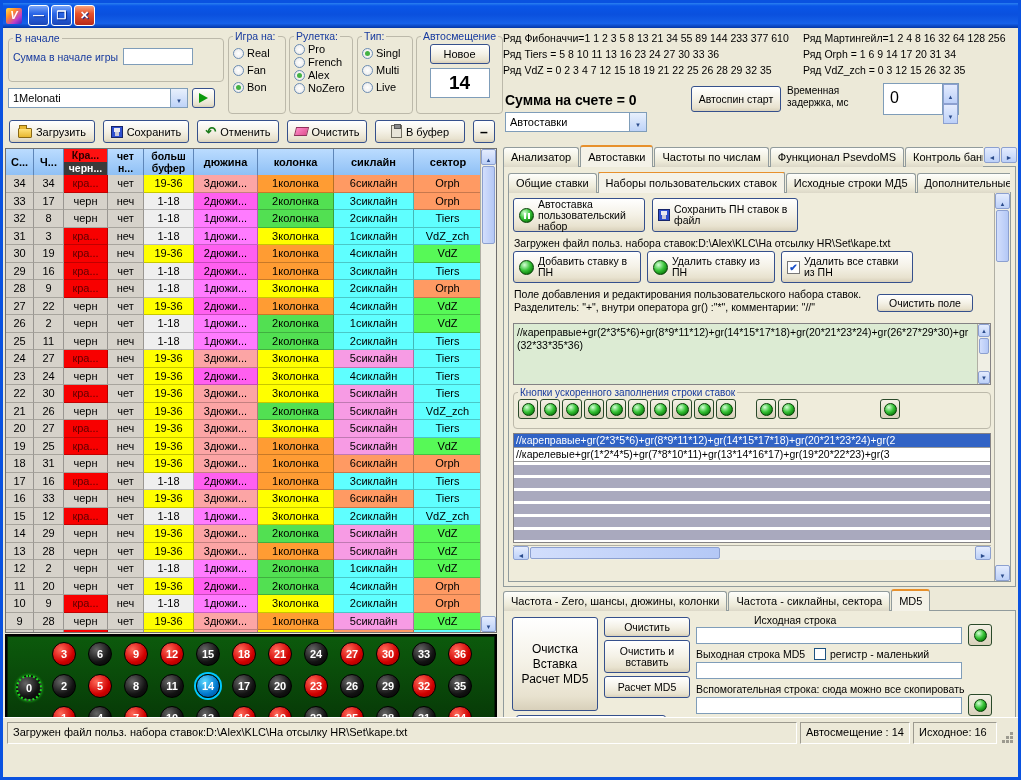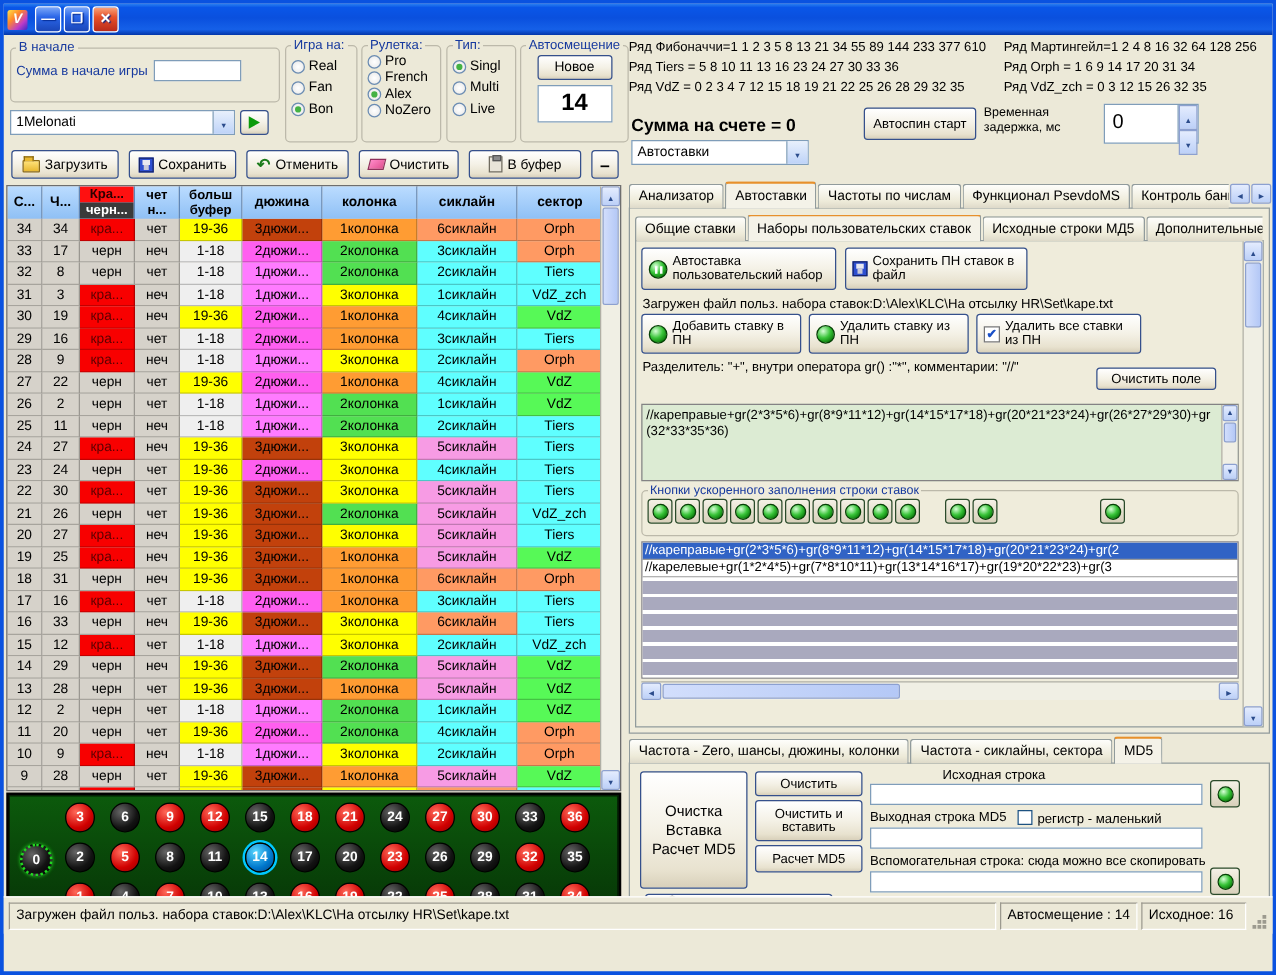--- a/index.html
+++ b/index.html
@@ -70,21 +70,21 @@
 .hcell{background:linear-gradient(#BBDCFF,#8FC0F5);font-size:11px;font-weight:bold;text-align:center;line-height:26px;border-right:1px solid #5E86B8;overflow:hidden;white-space:nowrap;height:26px}
 .hcell.two{display:flex;flex-direction:column;justify-content:center;line-height:12px;font-size:10.5px}
 .hc-color{display:flex;flex-direction:column;line-height:13px;font-size:10.5px}
 .hred{background:#FF1010;color:#2E0000;display:block;height:13px}
 .hblk{background:#3A3A3A;color:#FFF;display:block;height:13px}
 .hbody{overflow:hidden;height:459px}
 .trow{display:flex;height:17.5px}
 .tcell{font-size:11px;line-height:17px;text-align:center;overflow:hidden;white-space:nowrap;border-right:1px solid rgba(0,0,0,.28);border-bottom:1px solid rgba(0,0,0,.22)}
 .c-num{background:#D6D2CA}.c-red{background:#F80000;color:#5E0000}.c-blk{background:#D6D2CA}
 .c-par{background:#D6D2CA}.c-rng{background:#EFEFEF}.c-yel{background:#FFFF00}
-.c-doz1{background:#FF7BFF}.c-doz2{background:#FF5FF0}.c-doz3{background:#c2410c}
+.c-doz1{background:#FF7BFF}.c-doz2{background:#FF5FF0}.c-doz3{background:#fca5a5}
 .c-col1{background:#FF9C33}.c-col2{background:#52E052}.c-col3{background:#FFFF00}
 .c-cyan{background:#5FFFFF}.c-six5{background:#F79BE4}.c-six6{background:#FF9A63}
 .c-salmon{background:#FF9A63}.c-grn{background:#57F957}
 
 .vsb{position:absolute;top:0;right:0;width:16px;height:100%;background:#F0EFE4;border-left:1px solid #B0AFA4;display:flex;flex-direction:column}
 .sb-btn{height:16px;background:linear-gradient(#E4ECFE,#BCD0F8);border:1px solid #8CA0D0;border-radius:2px;display:flex;align-items:center;justify-content:center;flex:none}
 .sb-track{flex:1;position:relative}
 .sb-thumb{position:absolute;left:1px;right:1px;top:1px;background:linear-gradient(90deg,#D2DEFC,#B4C8F6);border:1px solid #8CA0D0;border-radius:2px}
 .hsb{position:absolute;height:15px;background:#F0EFE4;border-top:1px solid #B0AFA4;display:flex}
 .hsb .sb-btn{width:16px;height:100%}
@@ -709,21 +709,21 @@
 
     <div class="tabstrip stabs">
       <div class="tab">Общие ставки</div>
       <div class="tab active">Наборы пользовательских ставок</div>
       <div class="tab">Исходные строки МД5</div>
       <div class="tab">Дополнительные</div>
     </div>
 
     <div class="sub-panel">
       <div class="bt-row1">
-        <button class="btn xbtn" style="width:156px">
+        <button class="btn xbtn" style="width:132px">
             <span class="sphere pauseic"></span>
             <span>Автоставка пользовательский набор</span>
           </button>
         <button class="btn xbtn" style="width:146px">
             <span class="ic ic-floppy"></span>
             <span>Сохранить ПН ставок в файл</span>
           </button>
       </div>
       <div class="loaded-label">Загружен файл польз. набора ставок:D:\Alex\KLC\На отсылку HR\Set\kape.txt</div>
       <div class="bt-row2">
@@ -734,20 +734,21 @@
         <button class="btn xbtn2" style="width:128px">
             <span class="sphere"></span>
             <span>Удалить ставку из ПН</span>
           </button>
         <button class="btn xbtn2" style="width:132px">
             <span class="ic ic-check"></span>
             <span>Удалить все ставки из ПН</span>
           </button>
       </div>
       <div class="hint">
+        <div>Поле добавления и редактирования пользовательского набора ставок.</div>
         <div>Разделитель: "+", внутри оператора gr() :"*", комментарии: "//"</div>
       </div>
       <button class="btn clear-field">Очистить поле</button>
       <div class="editor">
         <span>//кареправые+gr(2*3*5*6)+gr(8*9*11*12)+gr(14*15*17*18)+gr(20*21*23*24)+gr(26*27*29*30)+gr(32*33*35*36)</span>
         <div class="vsb ed-sb">
           <div class="sb-btn">
               <span class="g-up"></span>
             </div>
           <div class="sb-track">

